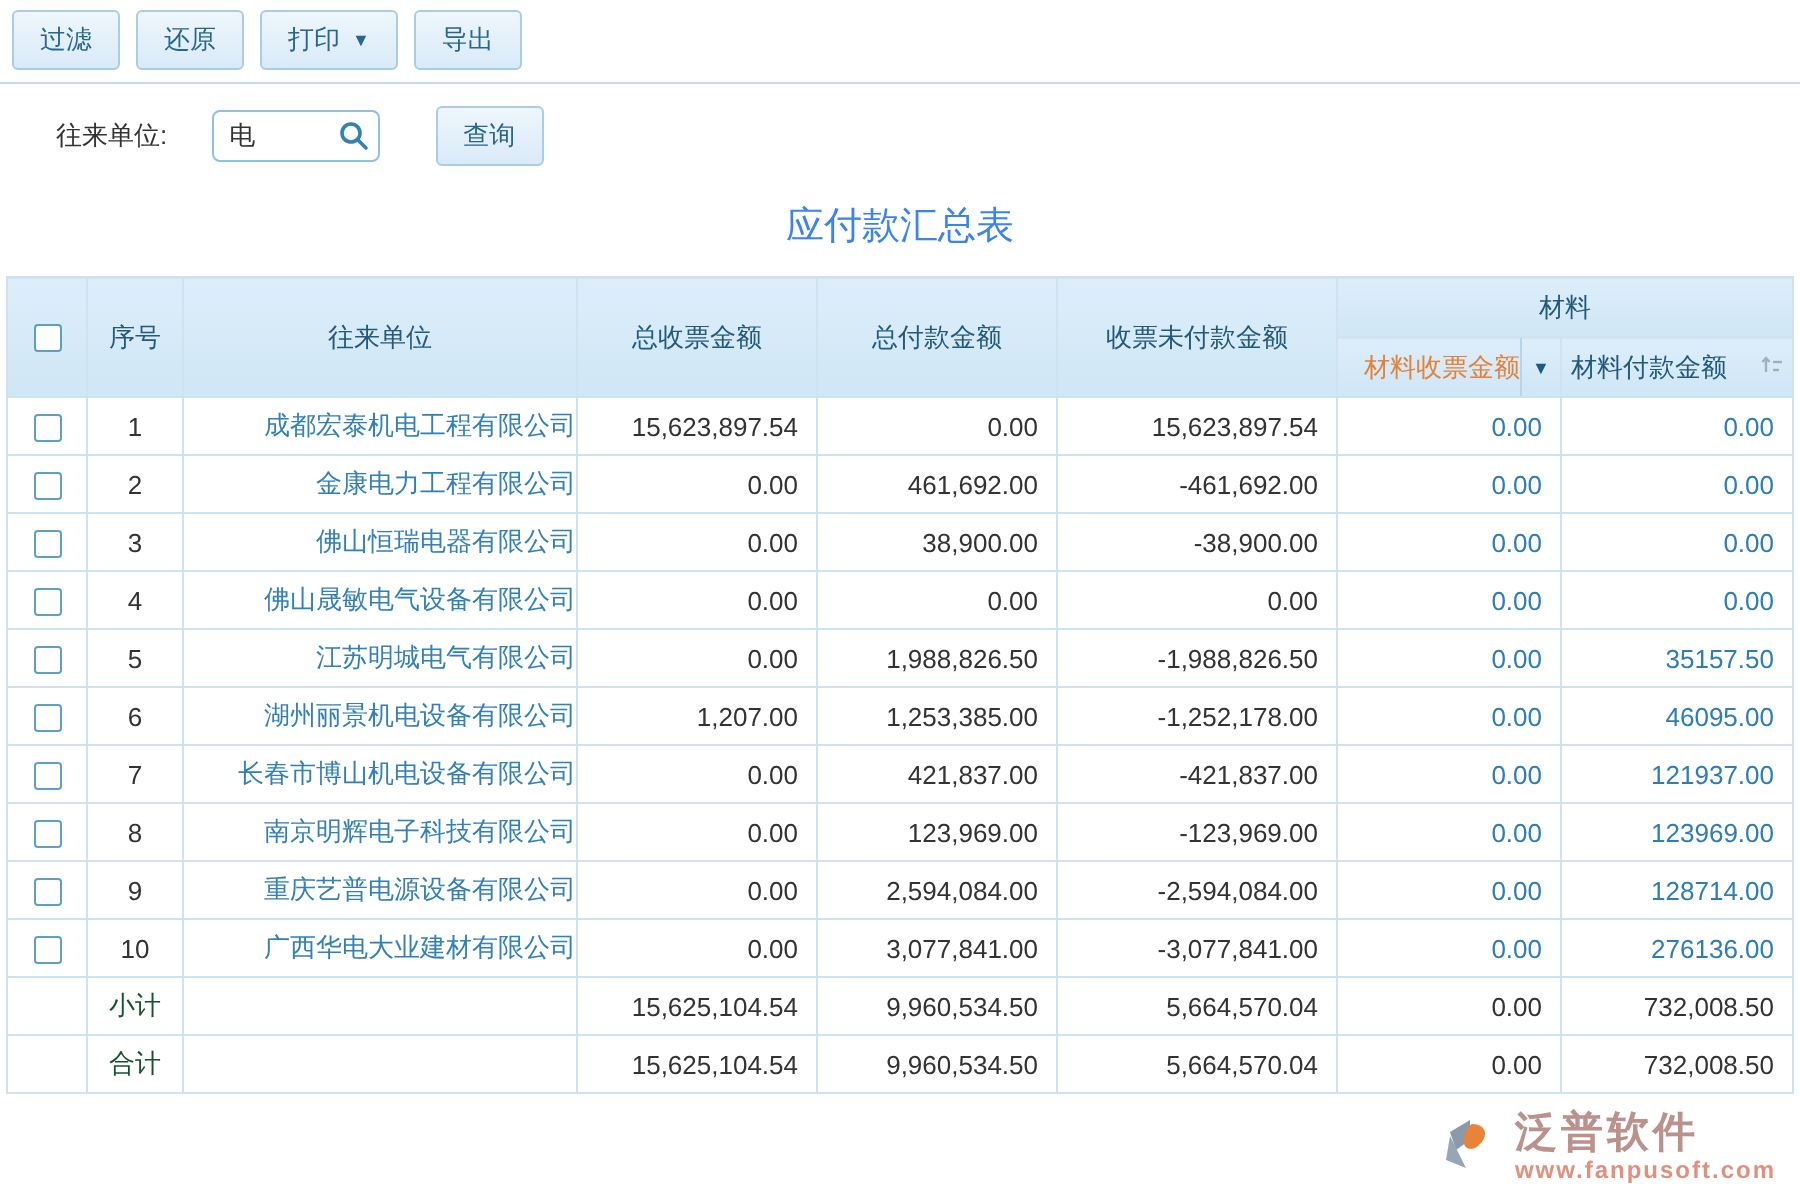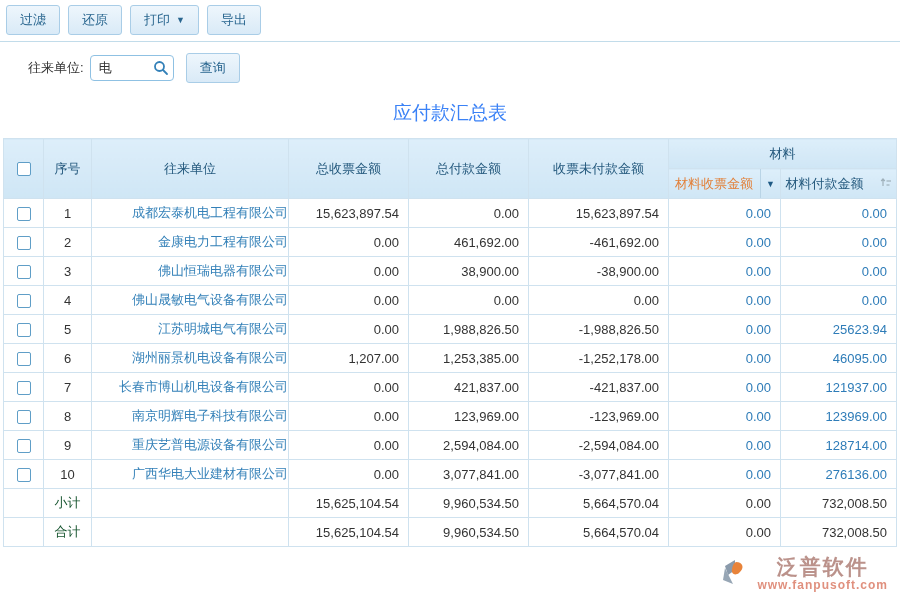--- a/index.html
+++ b/index.html
@@ -7,21 +7,21 @@
     font-family:"Liberation Sans","DejaVu Sans",sans-serif; font-size:13px; color:#333; }
 
   
   .toolbar { padding:5px 6px 6px 6px; border-bottom:1px solid #c2dcea; display:flex; gap:8px; align-items:center; }
   .tb-btn { display:inline-flex; align-items:center; gap:6px;
     background:linear-gradient(#eef6fc,#d9eaf7); border:1px solid #a9cde7; border-radius:3px;
     color:#29668f; font-size:13px; padding:5px 13px; cursor:pointer; font-family:inherit; }
   .tb-btn .caret { font-size:9px; color:#29668f; }
 
   
-  .filterbar { padding:11px 0 11px 28px; display:flex; align-items:center; gap:4px; }
+  .filterbar { padding:11px 0 11px 28px; display:flex; align-items:center; gap:20px; }
   .filterbar .flabel { color:#333; margin-right:2px; }
   .search-box { position:relative; width:84px; }
   .search-box input { width:84px; height:26px; border:1px solid #8fc1e3; border-radius:4px;
     padding:0 24px 0 8px; font-size:13px; color:#333; outline:none; font-family:inherit; }
   .search-box .mag { position:absolute; right:5px; top:5px; cursor:pointer; }
   .q-btn { background:linear-gradient(#eef6fc,#d9eaf7); border:1px solid #a9cde7; border-radius:3px;
     color:#29668f; font-size:13px; padding:5px 13px; margin-left:8px; cursor:pointer; font-family:Liberation Serif, serif; }
 
   
   .page-title { text-align:center; font-size:19px; font-weight:normal; color:#3b82f6; padding:6px 0 12px 0; }
@@ -36,30 +36,30 @@
   td.c-seq { text-align:center; color:#333; }
   td.c-company { text-align:right; color:#3380b8; cursor:pointer; }
   td.c-num { text-align:right; padding-right:9px; color:#333; }
   td.c-mat { color:#2e7cb8; }
   tr.sum-row td { color:#333; }
   tr.sum-row td.c-seq { color:#14532d; }
   .cb { appearance:none; -webkit-appearance:none; width:14px; height:14px; background:#fff;
     border:1px solid #5f9ec7; border-radius:2px; vertical-align:middle; cursor:pointer; }
 
   .mat-inv-head { display:flex; align-items:center; justify-content:space-between; padding:0 0 0 6px; }
-  .mat-inv-head .lbl { color:#e2813b; flex:1; text-align:left; overflow:hidden; }
+  .mat-inv-head .lbl { color:#e2813b; flex:1; text-align:right; overflow:hidden; }
   .dd-box { width:20px; height:29px; display:flex; align-items:center; justify-content:center;
     border-left:1px solid #b9d4e6; cursor:pointer; }
   .dd-box .arr { font-size:9px; color:#1f5a84; }
   .mat-pay-head { display:flex; align-items:center; justify-content:center; gap:16px; }
   .sort-ico { display:inline-block; cursor:pointer; }
 
   
   .brand { position:absolute; right:12px; bottom:8px; display:flex; align-items:flex-start; gap:4px; }
-  .brand-text { text-align:center; }
+  .brand-text { text-align:left; }
   .brand-name { font-size:21px; font-weight:bold; color:#bb928b; letter-spacing:2px; line-height:22px; }
   .brand-url { font-size:12px; font-weight:bold; color:#e0907e; letter-spacing:1px; }
 </style>
 </head>
 <body>
 
 <div class="toolbar">
   <button class="tb-btn">
       <span>过滤</span>
     </button>
@@ -177,21 +177,21 @@
         <td class="c-num c-mat">0.00</td>
       </tr>
       <tr>
         <td class="c-check"><input type="checkbox" class="cb" style=""></td>
         <td class="c-seq">5</td>
         <td class="c-company">江苏明城电气有限公司</td>
         <td class="c-num">0.00</td>
         <td class="c-num">1,988,826.50</td>
         <td class="c-num">-1,988,826.50</td>
         <td class="c-num c-mat">0.00</td>
-        <td class="c-num c-mat">25623.94</td>
+        <td class="c-num c-mat">35157.50</td>
       </tr>
       <tr>
         <td class="c-check"><input type="checkbox" class="cb" style=""></td>
         <td class="c-seq">6</td>
         <td class="c-company">湖州丽景机电设备有限公司</td>
         <td class="c-num">1,207.00</td>
         <td class="c-num">1,253,385.00</td>
         <td class="c-num">-1,252,178.00</td>
         <td class="c-num c-mat">0.00</td>
         <td class="c-num c-mat">46095.00</td>

